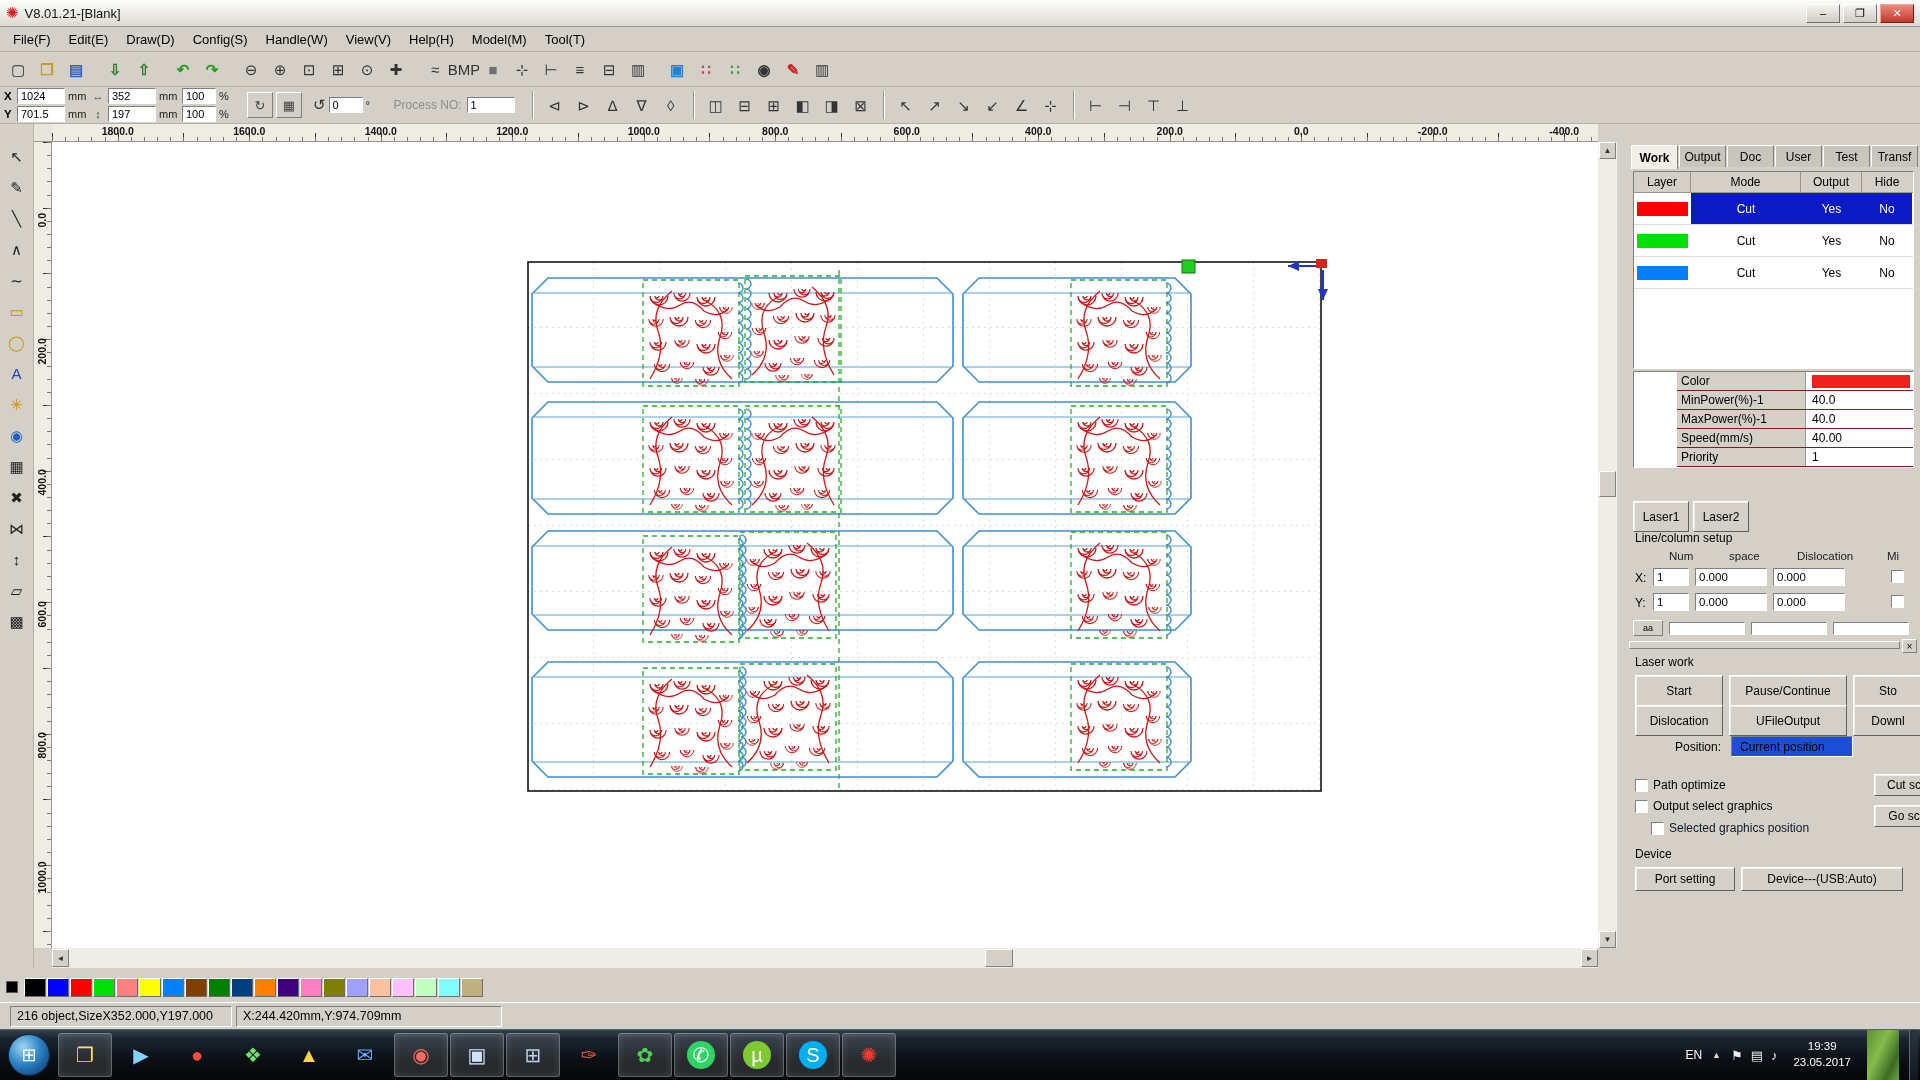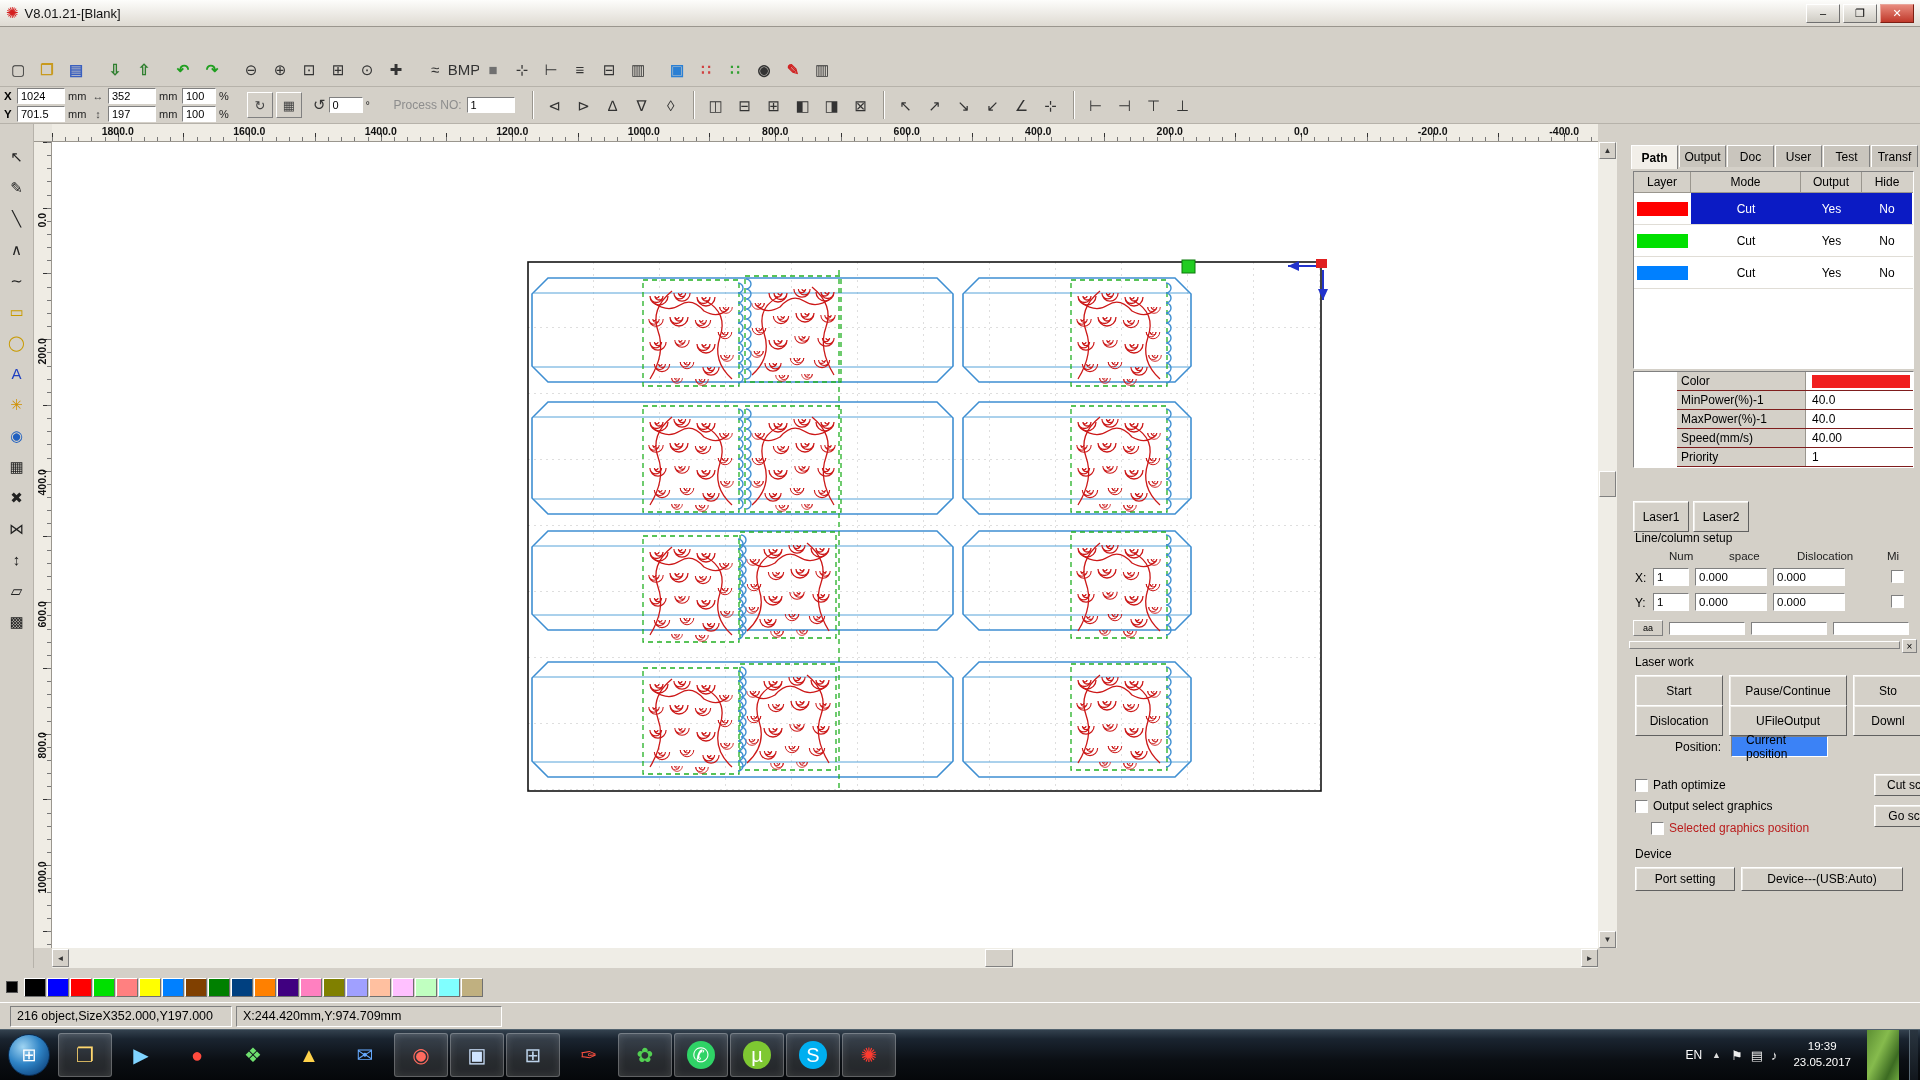--- a/index.html
+++ b/index.html
@@ -108,30 +108,30 @@
   .prow .pv { flex:1; font-size:12px; display:flex; align-items:center; padding-left:6px; background:#fff; }
   .prow .pv i { display:block; width:100%; height:13px; margin-right:3px; }
   .panel-btn { position:absolute; height:31px; font-size:12px; display:flex; align-items:center; justify-content:center;
     border:1px solid; border-color:#fff #606060 #606060 #fff; background:#d4d0c8; box-shadow:inset 1px 1px 0 #f0eee9; }
   .slabel { position:absolute; font-size:12px; color:#000; }
   .lchead { position:absolute; font-size:11.5px; color:#222; }
   .lcin { position:absolute; height:18px; border:1px solid; border-color:#808080 #fff #fff #808080; background:#fff;
     font:11.5px "Liberation Sans",sans-serif; padding:0 3px; }
   .cbox { width:13px; height:13px; background:#fff; border:1px solid; border-color:#808080 #fff #fff #808080; display:inline-block; }
   .cbrow { position:absolute; display:flex; align-items:center; gap:5px; font-size:12px; }
-  .cbrow.on { color:#b91c1c; }
+  .cbrow.on { color:#0f172a; }
   #mini-row { position:absolute; left:4px; top:478px; display:flex; align-items:center; gap:6px; }
   #mini-tab { width:30px; height:16px; font-size:9px; display:flex; align-items:center; justify-content:center;
     border:1px solid; border-color:#fff #808080 #808080 #fff; background:#d4d0c8; }
   .mini-field { width:76px; height:13px; background:#fff; border:1px solid; border-color:#808080 #fff #fff #808080; }
   #panel-divider { position:absolute; left:0; top:499px; width:271px; height:8px; border:1px solid; border-color:#fff #808080 #808080 #fff; background:#d4d0c8; }
   #panel-close { position:absolute; left:273px; top:497px; width:15px; height:14px; font-size:10px; display:flex; align-items:center; justify-content:center;
     border:1px solid; border-color:#fff #808080 #808080 #fff; background:#d4d0c8; }
-  #position-box { position:absolute; left:102px; top:594px; width:97px; height:21px; background:#3b82f6;
-    border:1px solid; border-color:#808080 #fff #fff #808080; font-size:12px; display:flex; align-items:center; padding-left:14px; }
+  #position-box { position:absolute; left:102px; top:594px; width:122px; height:21px; background:#1d4ed8;
+    border:1px solid; border-color:#808080 #fff #fff #808080; font-size:12px; display:flex; align-items:center; padding-left:8px; }
 
   
   #palette { position:absolute; left:0; top:974px; width:1920px; height:26px; background:#d4d0c8; display:flex; align-items:center; }
   #pal-marker { width:12px; height:12px; margin:0 6px 0 6px; border:1px solid #555; }
   .pswatch { width:22px; height:19px; margin-right:1px; border:1px solid; border-color:#fff #707070 #707070 #fff; }
   #statusbar { position:absolute; left:0; top:1002px; width:1920px; height:27px; background:#d4d0c8;
     border-top:1px solid #fff; display:flex; align-items:center; }
   .sseg { height:21px; border:1px solid; border-color:#808080 #fff #fff #808080; background:#d4d0c8;
     display:flex; align-items:center; padding:0 6px; font-size:12.5px; margin-left:3px; overflow:hidden; white-space:nowrap; }
   #sseg-msg { width:1410px; } #sseg-obj { width:222px; margin-left:10px; } #sseg-pos { width:266px; margin-left:4px; }
@@ -165,20 +165,32 @@
   <div id="titlebar" data-name="title-bar">
     <span id="app-icon" data-name="app-logo-icon">✺</span>
     <span id="title-text" data-name="window-title">V8.01.21-[Blank]</span>
     <span id="win-controls" data-name="window-controls">
       <button class="winbtn" data-name="minimize-button">–</button>
       <button class="winbtn" data-name="maximize-button">❐</button>
       <button class="winbtn close" data-name="close-button">✕</button>
     </span>
   </div>
 
+  <div id="menubar" data-name="menu-bar">
+
+  <span class="mitem" data-name="menu-item">File(F)</span>
+      <span class="mitem" data-name="menu-item">Edit(E)</span>
+      <span class="mitem" data-name="menu-item">Draw(D)</span>
+      <span class="mitem" data-name="menu-item">Config(S)</span>
+      <span class="mitem" data-name="menu-item">Handle(W)</span>
+      <span class="mitem" data-name="menu-item">View(V)</span>
+      <span class="mitem" data-name="menu-item">Help(H)</span>
+      <span class="mitem" data-name="menu-item">Model(M)</span>
+      <span class="mitem" data-name="menu-item">Tool(T)</span>
+    </div>
 
   <div id="toolbar1" data-name="main-toolbar">
 
       <button class="tbtn" data-name="new-file-icon">
         <span class="g" data-name="toolbar-glyph">▢</span>
       </button>
 
       <button class="tbtn" data-name="open-file-icon">
         <span class="g" data-name="toolbar-glyph" style="color: rgb(200, 154, 30);">❐</span>
       </button>
@@ -607,21 +619,21 @@
   <div id="hscroll" data-name="horizontal-scrollbar">
     <div class="sarrow" style="left:0;top:1px;width:17px;height:18px;" data-name="scroll-left-button">◄</div>
     <div class="sthumb" style="left:933px;top:1px;width:28px;height:18px;" data-name="horizontal-scroll-thumb"></div>
     <div class="sarrow" style="right:0;top:1px;width:17px;height:18px;" data-name="scroll-right-button">►</div>
   </div>
   <div id="scroll-corner" data-name="scrollbar-corner"></div>
 
   <div id="panel" data-name="work-panel">
     <div id="panel-tabs" data-name="panel-tabs">
 
-    <span class="ptab on" data-name="work">Path</span>
+    <span class="ptab on" data-name="work">Work</span>
         <span class="ptab" data-name="output">Output</span>
         <span class="ptab" data-name="doc">Doc</span>
         <span class="ptab" data-name="user">User</span>
         <span class="ptab" data-name="test">Test</span>
         <span class="ptab" data-name="transf">Transf</span>
       </div>
 
     <div id="layer-table" data-name="layer-table">
       <div class="lhead" data-name="layer-table-header">
         <span class="lc0" data-name="header-layer">Layer</span>

